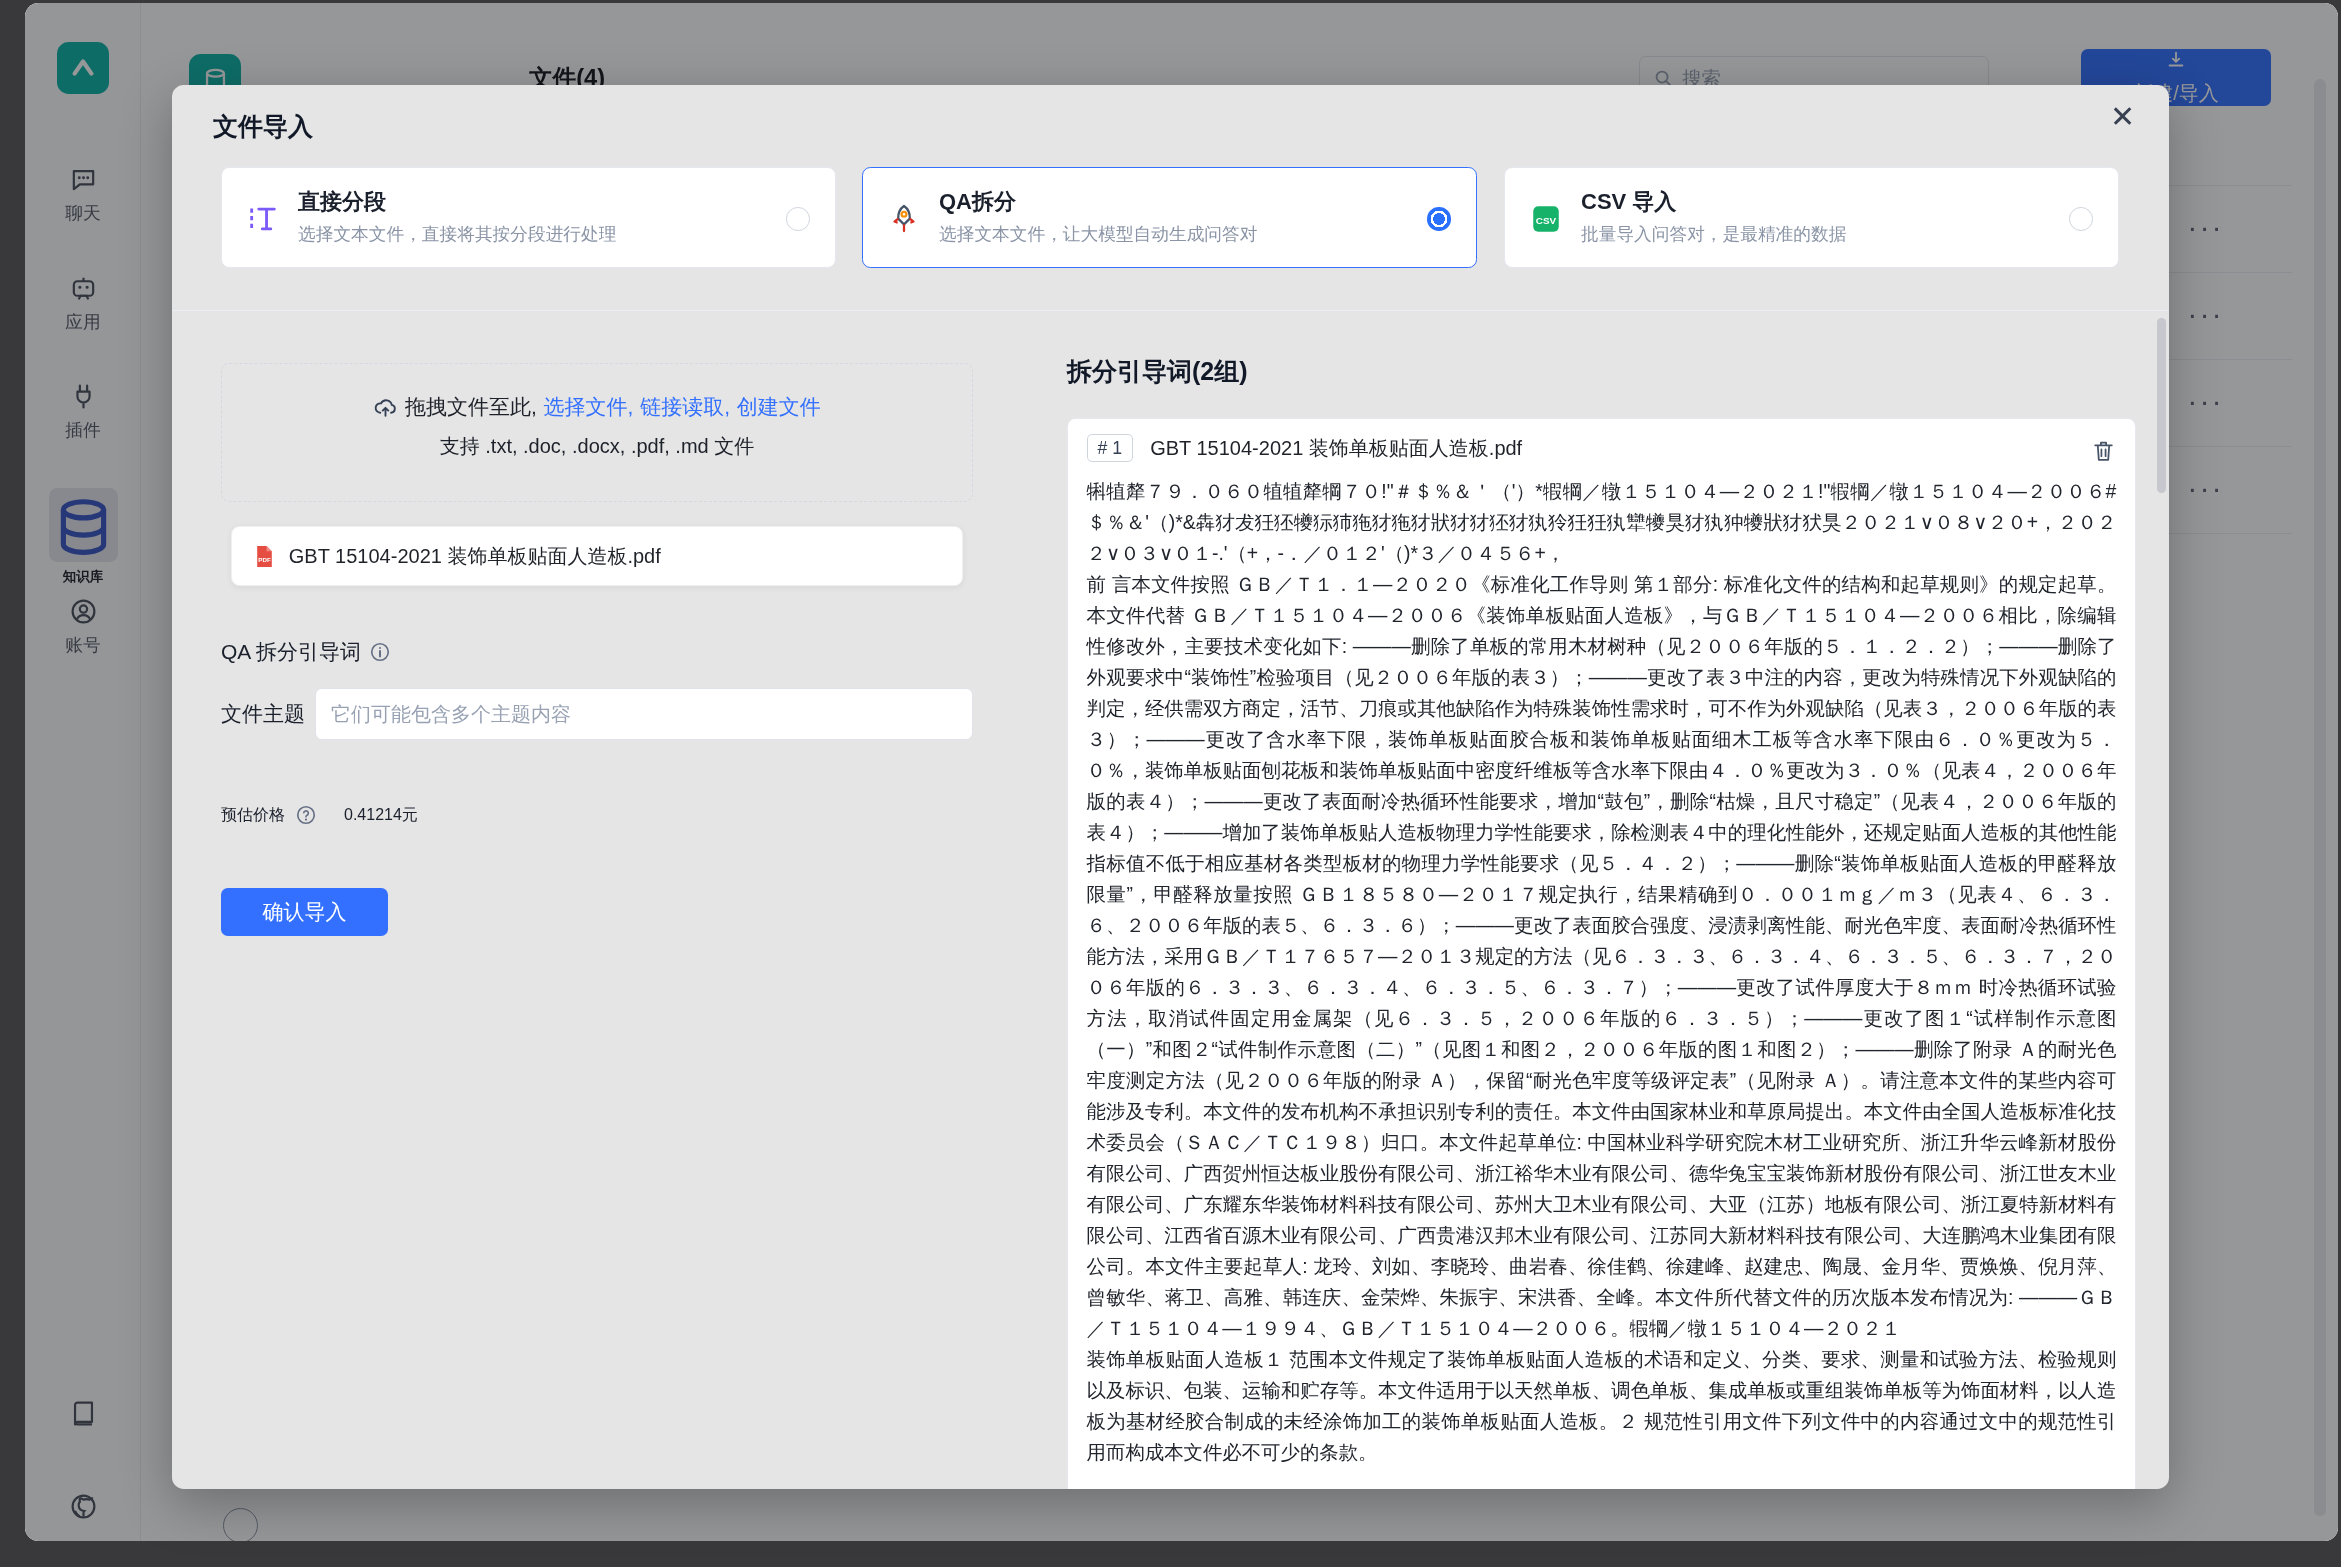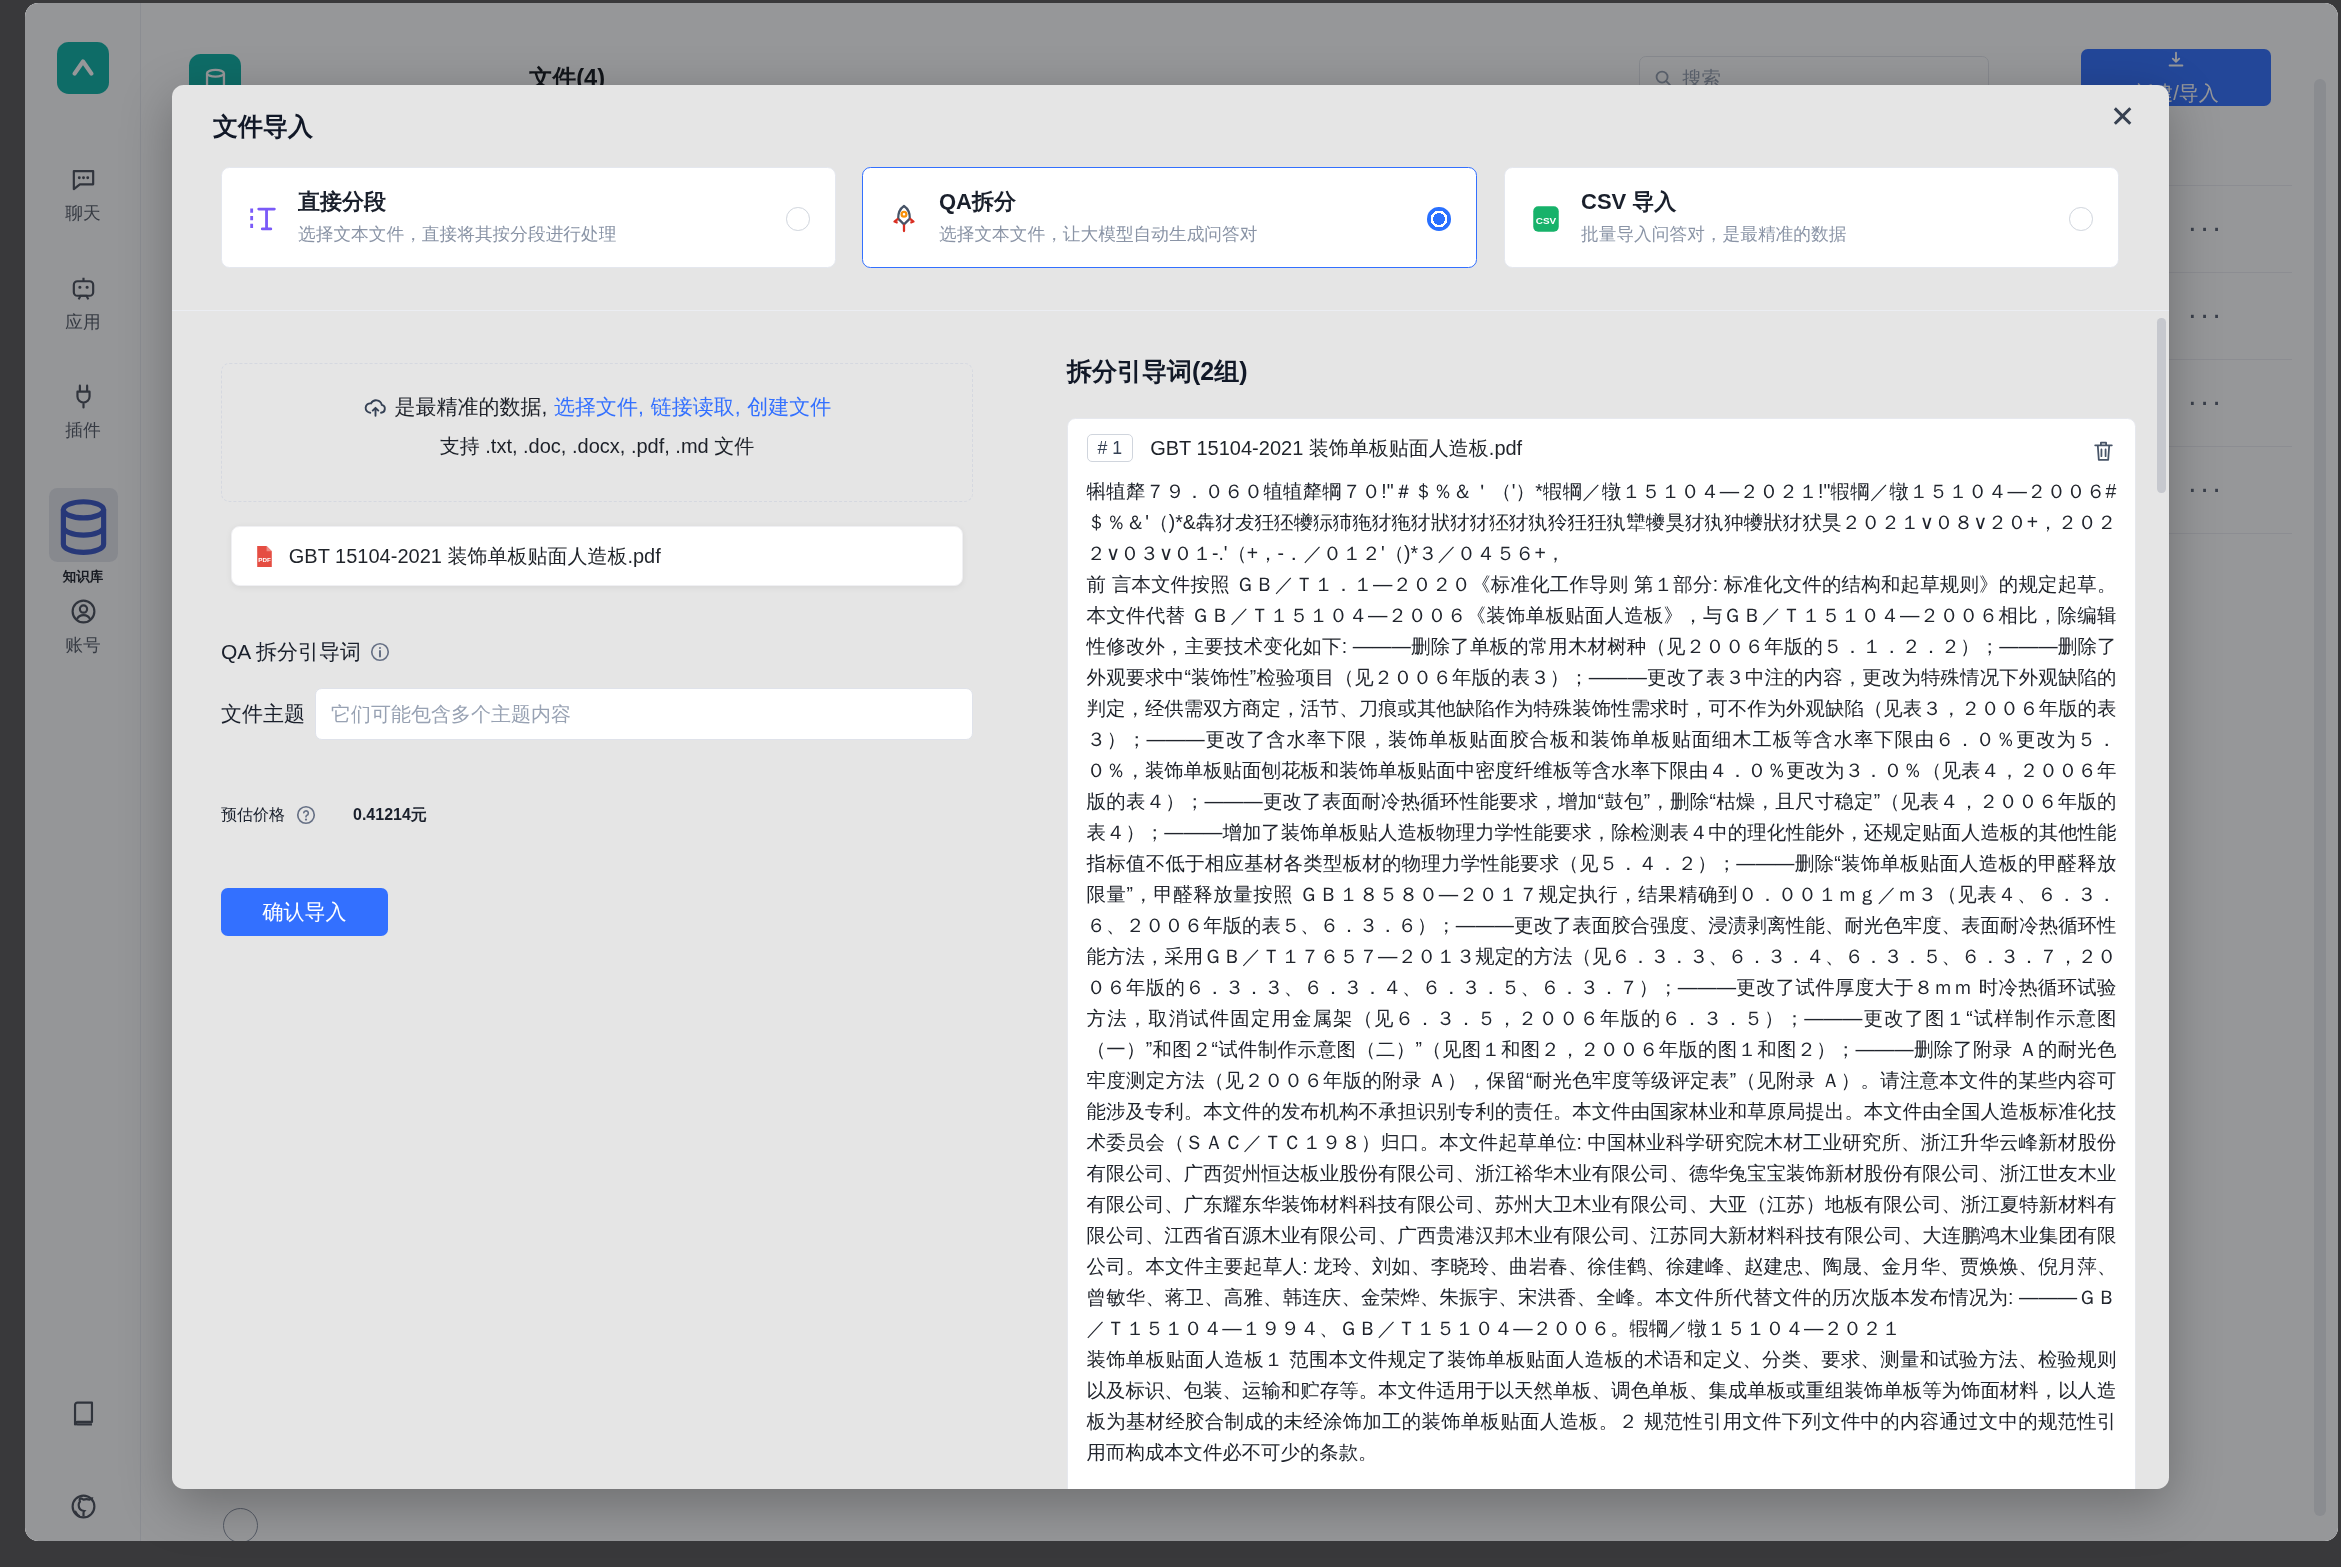--- a/index.html
+++ b/index.html
@@ -88,21 +88,21 @@
 
   .topic-row { position:absolute; left:49px; top:603px; display:flex; align-items:flex-end; }
   .topic-label { font-size:21px; color:#1a202c; width:94px; line-height:52px; }
   .topic-input { width:658px; height:52px; border:0.8px solid #dfe2ea; border-radius:6.8px;
     font-size:20px; color:#344054; padding:0 15px; outline:none;
     font-family:"Liberation Sans","DejaVu Sans",sans-serif; }
   .topic-input::placeholder { color:#98a2b3; }
 
   .price-row { position:absolute; left:49px; top:719px; display:flex; align-items:center; gap:10px;
     font-size:16px; color:#1a202c; }
-  .price-value { font-weight:700; margin-left:26px; }
+  .price-value { font-weight:400; margin-left:17px; }
 
   .confirm-btn { position:absolute; left:49px; top:803px; width:167px; height:48px; font-size:21px;
     border-radius:6.8px; }
 
   .preview-title { position:absolute; left:895px; top:270px; font-size:25px; font-weight:bold; color:#111827; }
   .chunk-card { position:absolute; left:895px; top:333px; width:1069px; height:1089px;
     border:0.8px solid #e6e8ee; border-radius:8.4px; background:#fff; overflow:hidden; }
   .chunk-head { position:relative; height:52px; display:flex; align-items:center; padding:0 18.6px; gap:17px; }
   .chunk-badge { border:0.8px solid #d0d5dd; border-radius:5px; font-size:17.7px; color:#344054;
     padding:2.5px 10px; margin-top:6.8px; }
@@ -288,21 +288,21 @@
   <div class="divider"></div>
 
   <div class="dropzone">
     <div class="dz-line1">
       <span style="width:25px;height:25px">
         <svg viewBox="0 0 24 24" fill="none" stroke="#344054" stroke-width="1.8">
             <path d="M7 17a4.5 4.5 0 1 1 .7-8.95A5.5 5.5 0 0 1 18 9.5 3.8 3.8 0 0 1 17.3 17" stroke-linecap="round"></path>
             <path d="M12 12.5V20M9.3 15L12 12.3 14.7 15" stroke-linecap="round" stroke-linejoin="round"></path>
           </svg>
       </span>
-      <span>是最精准的数据,</span>
+      <span>拖拽文件至此,</span>
       <span class="lnk">选择文件,</span>
       <span class="lnk">链接读取,</span>
       <span class="lnk">创建文件</span>
     </div>
     <div class="dz-line2">支持 .txt, .doc, .docx, .pdf, .md 文件</div>
   </div>
 
   <div class="file-card">
     <span style="width:25px;height:25px">
       <svg viewBox="0 0 24 24">

